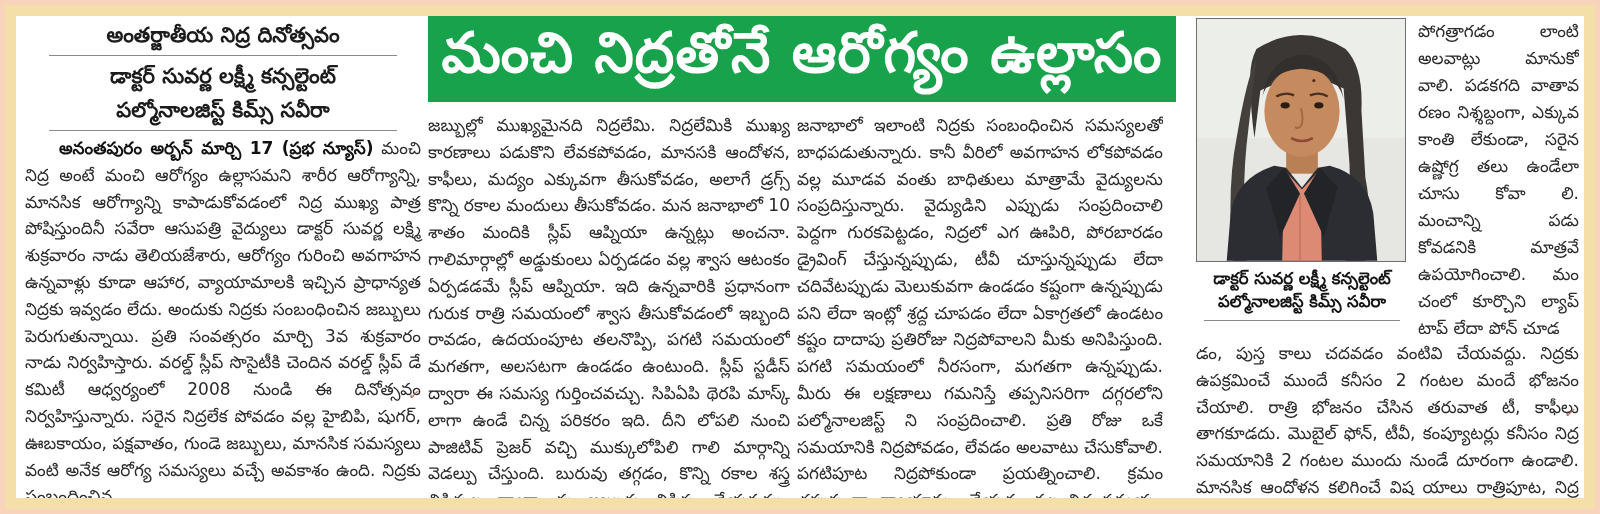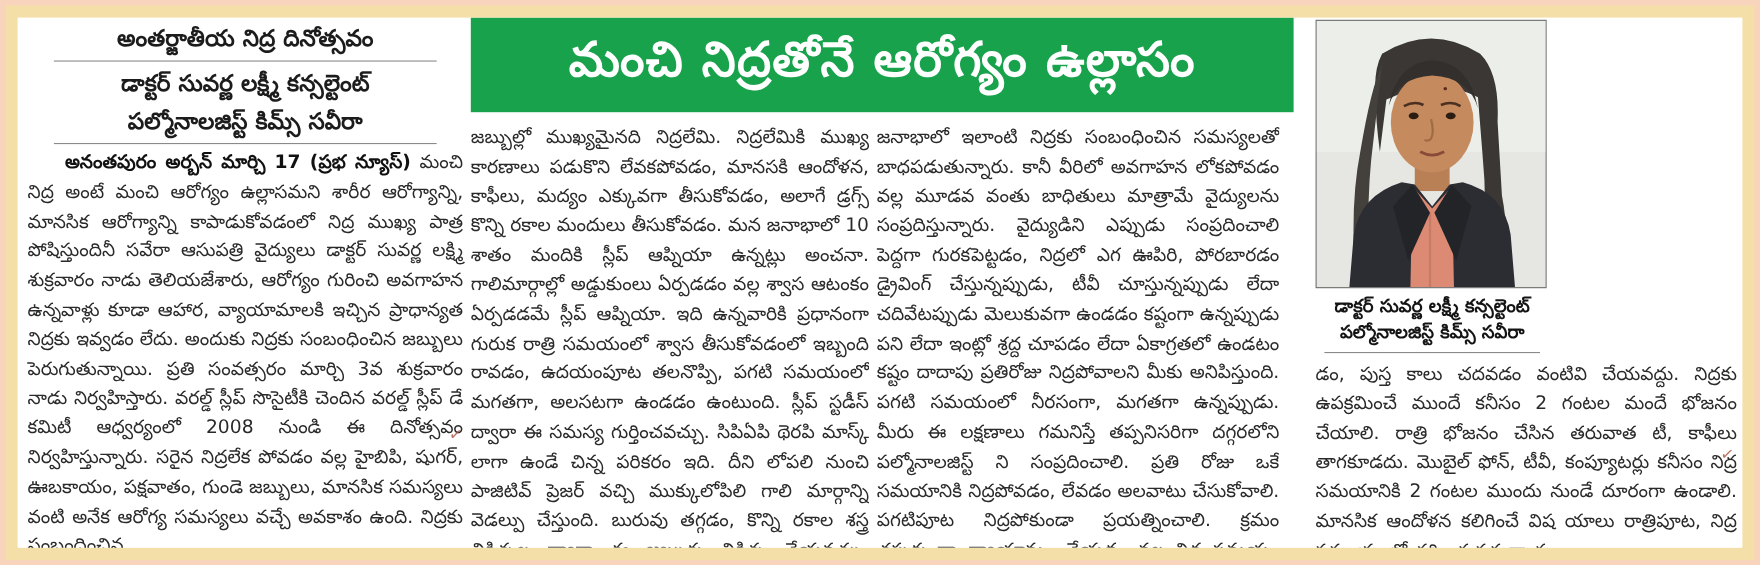--- a/index.html
+++ b/index.html
@@ -32,21 +32,21 @@
   .dateline { font-weight:bold; color:#111; }
   .col1-body { margin-top:4px; text-indent:34px; }
 
   
   .banner {
     position:absolute; left:412px; top:0; width:748px; height:86px;
     background:#17a24b;
     display:flex; align-items:center; justify-content:center;
   }
   .banner-text {
-    color:#ffffff; font-weight:bold; font-size:44px; letter-spacing:1px;
+    color:#ffffff; font-weight:bold; font-size:56px; letter-spacing:1px;
     text-align:center; white-space:nowrap;
   }
 
   
   .col2 { position:absolute; left:412px; top:96px; width:362px; height:386px; overflow:hidden; }
   .col3 { position:absolute; left:781px; top:96px; width:366px; height:386px; overflow:hidden; }
 
   
   .right-section { position:absolute; left:1180px; top:2px; width:383px; height:478px; }
   .right-top { display:flex; }
@@ -128,20 +128,21 @@
               <path d="M88,150 L104,176 L84,220 L70,170 Z" fill="#222428"></path>
               <path d="M124,150 L108,176 L128,220 L142,170 Z" fill="#222428"></path>
             </svg>
           </div>
           <div class="photo-caption">
             <div>డాక్టర్ సువర్ణ లక్ష్మీ కన్సల్టెంట్</div>
             <div>పల్మోనాలజిస్ట్ కిమ్స్ సవీరా</div>
           </div>
           <hr class="caption-rule">
         </div>
+        <p class="body-text side-col">పోగత్రాగడం లాంటి అలవాట్లు మానుకో వాలి. పడకగది వాతావ రణం నిశ్శబ్దంగా, ఎక్కువ కాంతి లేకుండా, సరైన ఉష్ణోగ్ర తలు ఉండేలా చూసు కోవా లి. మంచాన్ని పడు కోవడనికి మాత్రవే ఉపయోగించాలి. మం చంలో కూర్చొని ల్యాప్ టాప్ లేదా ఫోన్ చూడ</p>
       </div>
       <p class="body-text right-bottom">డం, పుస్త కాలు చదవడం వంటివి చేయవద్దు. నిద్రకు ఉపక్రమించే ముందే కనీసం 2 గంటల మందే భోజనం చేయాలి. రాత్రి భోజనం చేసిన తరువాత టీ, కాఫీలు తాగకూడదు. మొబైల్ ఫోన్, టీవీ, కంప్యూటర్లు కనీసం నిద్ర సమయానికి 2 గంటల ముందు నుండే దూరంగా ఉండాలి. మానసిక ఆందోళన కలిగించే విష యాలు రాత్రిపూట, నిద్ర సమ యంలో చర్చించ వద్దున్నారు.</p>
     </div>
 
     <span class="pen-mark m1">✓</span>
     <span class="pen-mark m2">✓</span>
 
   </div>
 </div>
 

